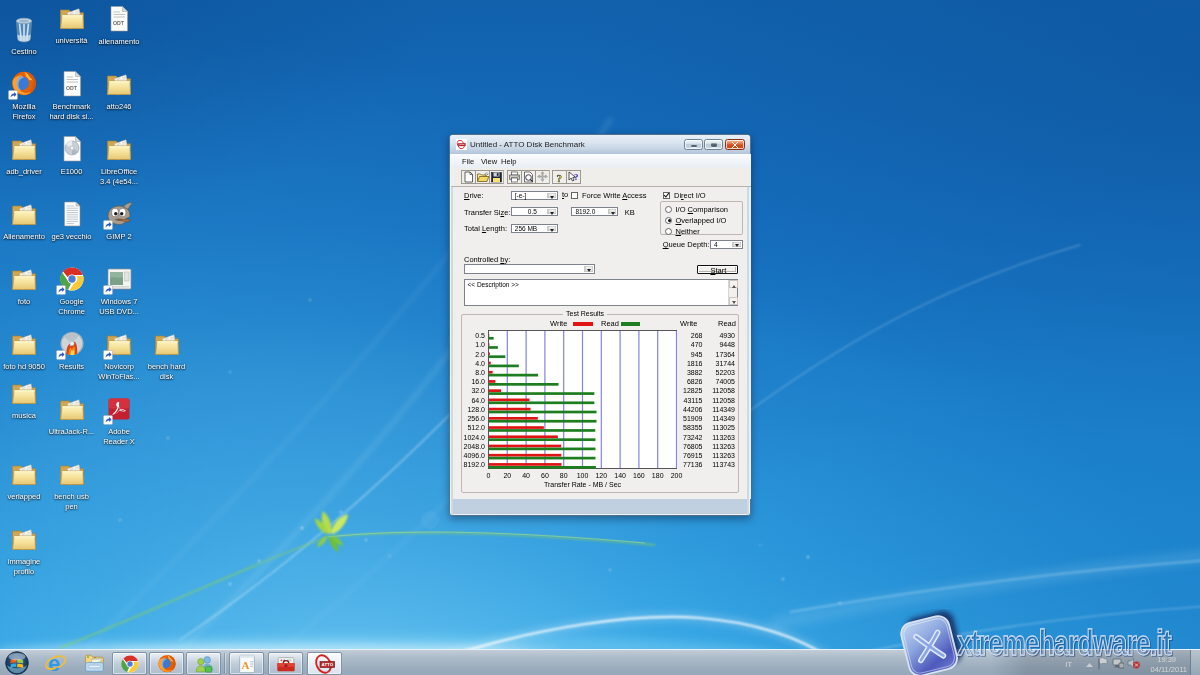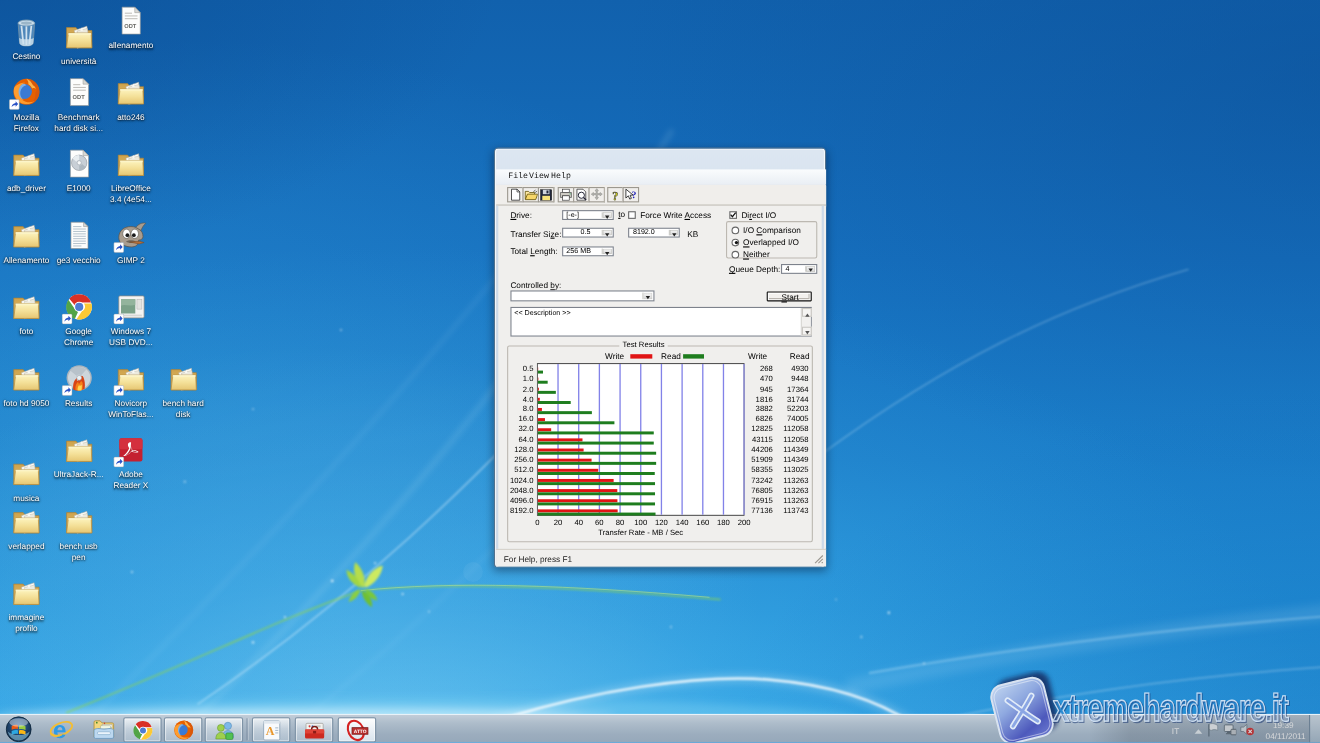--- a/index.html
+++ b/index.html
@@ -25,21 +25,21 @@
 #btncls { left:274.5px; width:20px; border-color:#8c3012;
   background:linear-gradient(#f6c4a8, #e8764a 40%, #d4501e 55%, #cc4a18 85%, #e07a42); }
 #btnmin:after { content:""; position:absolute; left:6px; top:4.5px; width:6px; height:2.2px; background:#57646f; border-radius:1px; box-shadow:0 0.8px 0 rgba(255,255,255,.8); }
 #btnmax:after { content:""; position:absolute; left:5.5px; top:2.8px; width:6.5px; height:4px; background:#57646f; border-radius:1.2px; box-shadow:0 0.8px 0 rgba(255,255,255,.8), inset 0 0.8px 0 rgba(255,255,255,.45); }
 #btncls:after { content:""; position:absolute; left:6.8px; top:2.2px; width:6px; height:6px;
   background:
    linear-gradient(45deg, transparent 42%, #fff 42%, #fff 58%, transparent 58%),
    linear-gradient(-45deg, transparent 42%, #fff 42%, #fff 58%, transparent 58%); }
 #menubar { position:absolute; left:1px; top:19px; width:300px; height:14px;
   background:linear-gradient(#fafcfd,#e9eef4); font-size:7.5px; color:#111; }
-#menubar span { position:absolute; top:3px;font-family:Liberation Mono, monospace; }
+#menubar span { position:absolute; top:3px; }
 #toolbar { position:absolute; left:1px; top:33px; width:300px; height:19px; background:#f0eeeb; border-bottom:1px solid #b5b1a9; box-shadow:0 1px 0 #fbfaf8; }
 .tbtn { position:absolute; top:2px; width:15px; height:14px; border:1px solid #9c988f; background:#f0eeeb; }
 #client { position:absolute; left:1px; top:52px; width:300px; height:312px; background:#f0efed; font-size:7.5px; color:#000; }
 #statusbar { position:absolute; left:1px; top:364px; width:300px; height:16px; background:#f0efed; border-top:1px solid #d7d3cc; font-size:7.5px; color:#222; }
 
 .lbl { position:absolute; white-space:nowrap; line-height:7.5px; }
 .field { position:absolute; background:#fff; border:1px solid #7d828c; }
 .field span { line-height:6.5px; font-size:6.5px; }
 .drop { position:absolute; right:1px; top:1px; bottom:1px; width:8.5px; background:linear-gradient(#f6f6f6,#d8d8d8); border-left:1px solid #c8c8c4; box-shadow:inset 0 0 0 0.5px #b9b9b4; }
 .drop:after { content:""; position:absolute; left:1.8px; top:2.6px; border:2.3px solid transparent; border-top:3px solid #222; }
@@ -326,21 +326,21 @@
 </svg>
 <div id="icons">
 <div class="dico" style="left:0px;top:14px">
         <div class="iwr">
           <svg class="icn" width="30" height="30" viewBox="0 0 30 30">
             <use href="#sbin"></use>
           </svg>
         </div>
         <div class="dlab">Cestino</div>
       </div>
-<div class="dico" style="left:47.5px;top:18px">
+<div class="dico" style="left:47.5px;top:3px">
         <div class="iwr">
           <svg class="icn" width="30" height="30" viewBox="0 0 30 30">
             <use href="#sfolder"></use>
           </svg>
         </div>
         <div class="dlab">università</div>
       </div>
 <div class="dico" style="left:95px;top:4.4px">
         <div class="iwr">
           <svg class="icn" width="30" height="30" viewBox="0 0 30 30">
@@ -488,21 +488,21 @@
         <div class="dlab">Novicorp<br>WinToFlas...</div>
       </div>
 <div class="dico" style="left:142.5px;top:329.4px">
         <div class="iwr">
           <svg class="icn" width="30" height="30" viewBox="0 0 30 30">
             <use href="#sfolder"></use>
           </svg>
         </div>
         <div class="dlab">bench hard<br>disk</div>
       </div>
-<div class="dico" style="left:0px;top:415px">
+<div class="dico" style="left:0px;top:378px">
         <div class="iwr">
           <svg class="icn" width="30" height="30" viewBox="0 0 30 30">
             <use href="#sfolder"></use>
           </svg>
         </div>
         <div class="dlab">musica</div>
       </div>
 <div class="dico" style="left:47.5px;top:394.4px">
         <div class="iwr">
           <svg class="icn" width="30" height="30" viewBox="0 0 30 30">
@@ -542,20 +542,32 @@
         <div class="iwr">
           <svg class="icn" width="30" height="30" viewBox="0 0 30 30">
             <use href="#sfolder"></use>
           </svg>
         </div>
         <div class="dlab">immagine<br>profilo</div>
       </div>
 </div>
 
 <div id="win">
+  <div id="titlebar">
+        <svg style="position:absolute;left:6px;top:4.5px" width="11" height="11" viewBox="0 0 22 22">
+          <rect width="22" height="22" fill="#fff"></rect>
+          <ellipse cx="9.5" cy="11" rx="6.2" ry="8.8" fill="none" stroke="#cc2222" stroke-width="1.6" transform="rotate(-24 9.5 11)"></ellipse>
+          <rect x="4.5" y="8.6" width="14.5" height="5.4" fill="#c22a2a" stroke="#8a1a1a" stroke-width="0.6"></rect>
+          <text x="6" y="12.9" font-size="4.2" fill="#fff" font-family="Liberation Sans" font-weight="bold">ATTO</text>
+        </svg>
+        <div id="titletxt">Untitled - ATTO Disk Benchmark</div>
+    <div class="capbtn" id="btnmin"></div>
+        <div class="capbtn" id="btnmax"></div>
+        <div class="capbtn" id="btncls"></div>
+  </div>
   <div id="menubar">
         <span style="left:11px">File</span>
         <span style="left:30px">View</span>
         <span style="left:50px">Help</span>
       </div>
   <div id="toolbar">
 <div class="tbtn" style="left:9.5px">
           <svg width="13" height="12" viewBox="0 0 13 12" style="position:absolute;left:0px;top:0px">
             <use href="#tnew"></use>
           </svg>
@@ -764,30 +776,20 @@
 <div class="num" style="left:123.50px;top:285px;width:16px;text-align:center">100</div>
 <div class="num" style="left:142.30px;top:285px;width:16px;text-align:center">120</div>
 <div class="num" style="left:161.10px;top:285px;width:16px;text-align:center">140</div>
 <div class="num" style="left:179.90px;top:285px;width:16px;text-align:center">160</div>
 <div class="num" style="left:198.70px;top:285px;width:16px;text-align:center">180</div>
 <div class="num" style="left:217.50px;top:285px;width:16px;text-align:center">200</div>
 <div class="num" style="left:37px;top:294.5px;width:189px;text-align:center">Transfer Rate - MB / Sec</div>
 </div>
   <div style="position:absolute;left:1px;top:52px;width:2px;height:328px;background:#ccd9e8"></div>
       <div style="position:absolute;right:1px;top:52px;width:2px;height:328px;background:#ccd9e8"></div>
-      <div id="statusbar">
-        <span style="position:absolute;left:7px;top:4px">For Help, press F1</span>
-        <svg style="position:absolute;right:2px;bottom:2px" width="9" height="9" viewBox="0 0 9 9">
-          <g stroke="#9a9790" stroke-width="1">
-            <path d="M8 1 L1 8"></path>
-            <path d="M8 4 L4 8"></path>
-            <path d="M8 7 L7 8"></path>
-          </g>
-        </svg>
-      </div>
 </div>
 
 <div id="taskbar">
   <svg style="position:absolute;left:5px;top:1px" width="24" height="24" viewBox="0 0 24 24">
     <defs>
       <radialGradient id="orb" cx="0.5" cy="0.35" r="0.75">
         <stop offset="0" stop-color="#3b6ea5"></stop>
             <stop offset="0.55" stop-color="#1c3f66"></stop>
             <stop offset="0.8" stop-color="#12304f"></stop>
             <stop offset="1" stop-color="#3e7fae"></stop>

